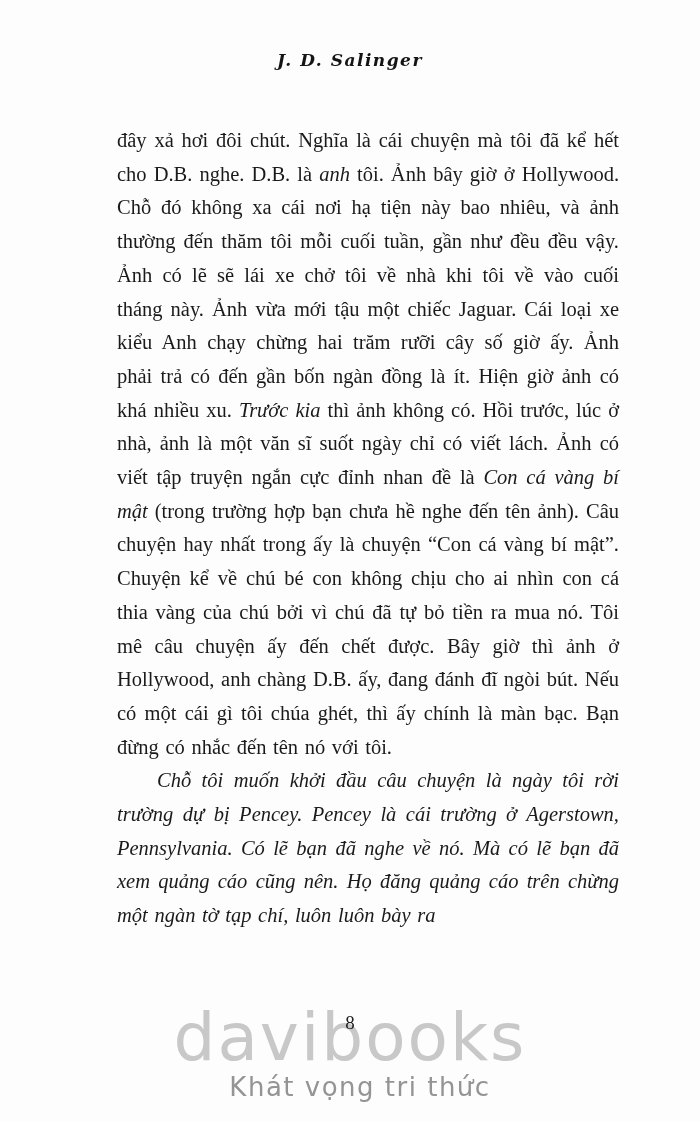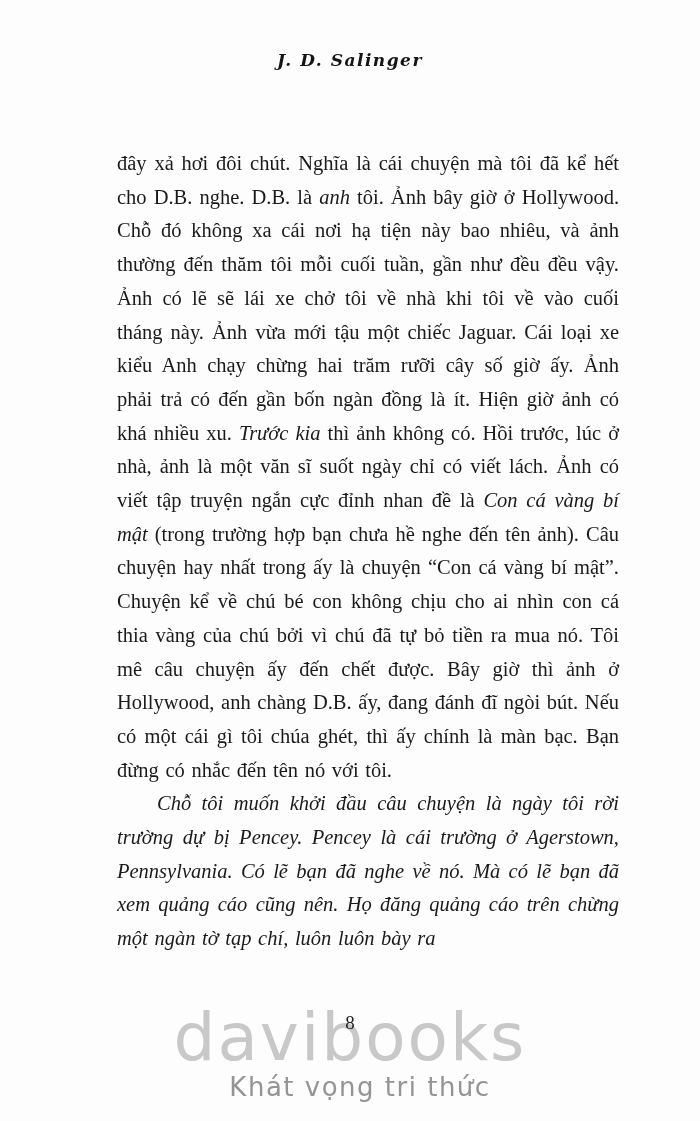--- a/index.html
+++ b/index.html
@@ -23,21 +23,21 @@
     text-align: center;
     font-family: "DejaVu Serif", serif;
     font-style: italic;
     font-weight: bold;
     font-size: 17px;
     letter-spacing: 1.5px;
     color: #141414;
   }
   .body-text {
     position: absolute;
-    top: 147px;
+    top: 124px;
     left: 117px;
     width: 502px;
     font-size: 20.5px;
     line-height: 33.7px;
     color: #1a1a1a;
     text-align: justify;
     word-spacing: 1.5px;
   }
   .body-text p { margin: 0; }
   .body-text p.indent { text-indent: 40px; font-style: italic; }

